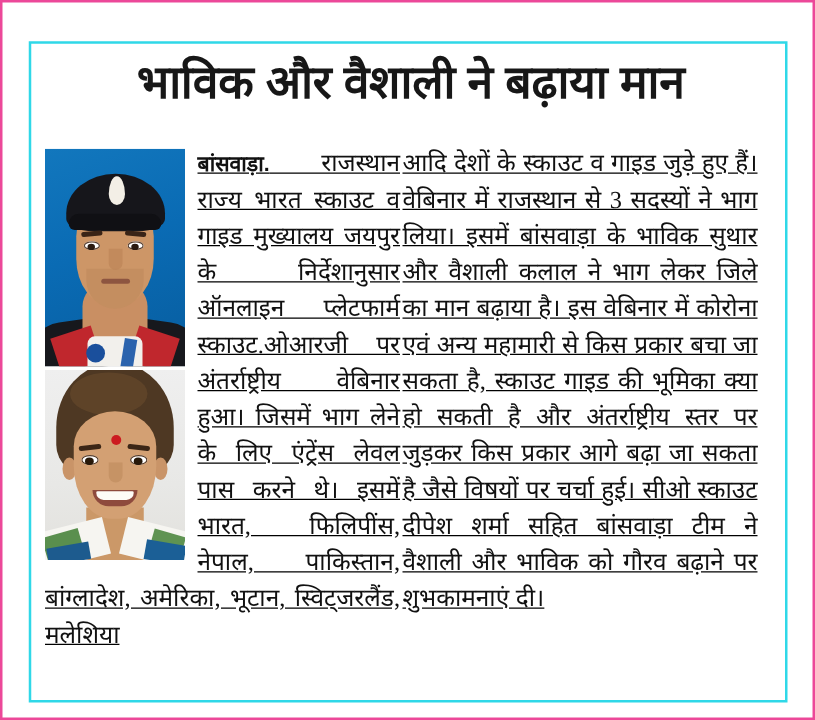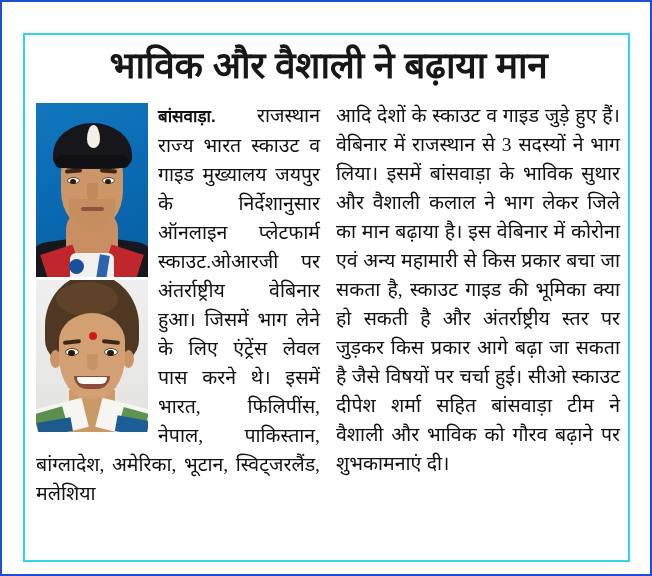--- a/index.html
+++ b/index.html
@@ -12,21 +12,21 @@
     font-family: "Liberation Serif", "DejaVu Serif", serif;
   }
 
   
   #clipping {
     position: relative;
     width: 652px;
     height: 576px;
     box-sizing: border-box;
     background: #ffffff;
-    border: 2px solid #1d4ed8;
+    border: 2px solid #ec4899;
     overflow: hidden;
   }
 
   
   #article-frame {
     position: absolute;
     left: 21px;
     top: 31px;
     width: 607px;
     height: 529px;
@@ -56,27 +56,28 @@
     color: #171717;
     letter-spacing: -0.3px;
     white-space: nowrap;
     text-align: center;
   }
 
   
   #columns {
     position: absolute;
     left: 0;
-    top: 66px;
+    top: 82px;
     width: 607px;
     height: 459px;
     box-sizing: border-box;
     padding: 0 11px;
     display: flex;
-    gap: 16px;
+    gap: 2px;
+    text-decoration: underline;
   }
   .column {
     position: relative;
     width: 284px;
     box-sizing: border-box;
   }
   .col-text {
     font-family: "Liberation Serif", "DejaVu Serif", serif;
     font-size: 19.5px;
     line-height: 29px;

